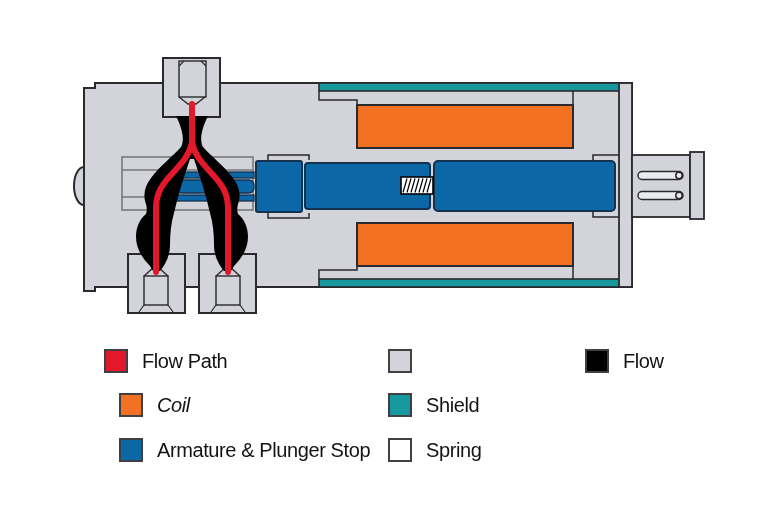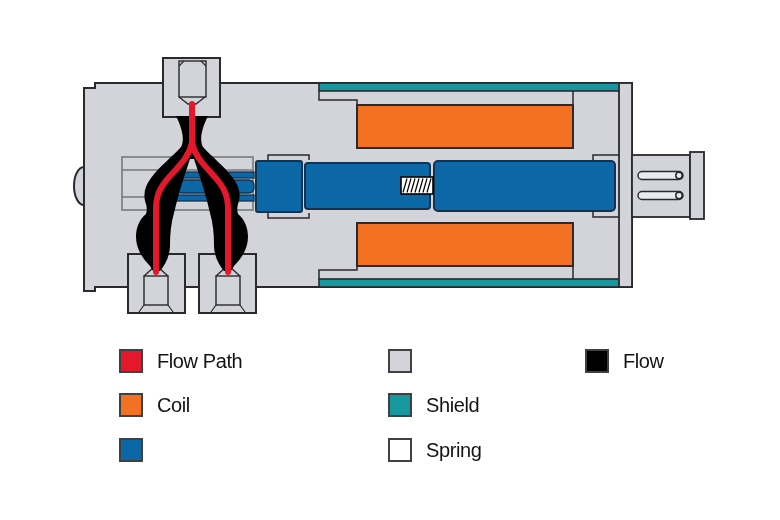--- a/index.html
+++ b/index.html
@@ -135,32 +135,33 @@
 
     <g stroke="var(--c-flow_path,#e4182b)" stroke-width="6" fill="none" stroke-linecap="round">
       <path d="M192,104 L192,146"></path>
       <path d="M192,143 C189,156 181,164 170,176 C159,188 156,197 156,209 L156,272"></path>
       <path d="M192,143 C195,156 203,164 214,176 C225,188 228,197 228,209 L228,272"></path>
     </g>
   </svg>
 
   <div>
 
-    <div class="legend-item" style="left:119px;top:349px;">
+    <div class="legend-item" style="left:104px;top:349px;">
       <span class="swatch" style="background: rgb(228, 24, 43);"></span>
       <span class="legend-label">Flow Path</span>
     </div>
 
-    <div class="legend-item" style="left:119px;top:393px;">
+    <div class="legend-item" style="left:119px;top:393px;font-style:italic;">
       <span class="swatch" style="background: rgb(243, 113, 35);"></span>
       <span class="legend-label">Coil</span>
     </div>
 
     <div class="legend-item" style="left:119px;top:438px;">
       <span class="swatch" style="background: rgb(12, 103, 166);"></span>
+      <span class="legend-label">Armature &amp; Plunger Stop</span>
     </div>
 
     <div class="legend-item" style="left:388px;top:349px;">
       <span class="swatch" style="background: rgb(210, 212, 218);"></span>
     </div>
 
     <div class="legend-item" style="left:388px;top:393px;">
       <span class="swatch" style="background: rgb(23, 152, 159);"></span>
       <span class="legend-label">Shield</span>
     </div>

